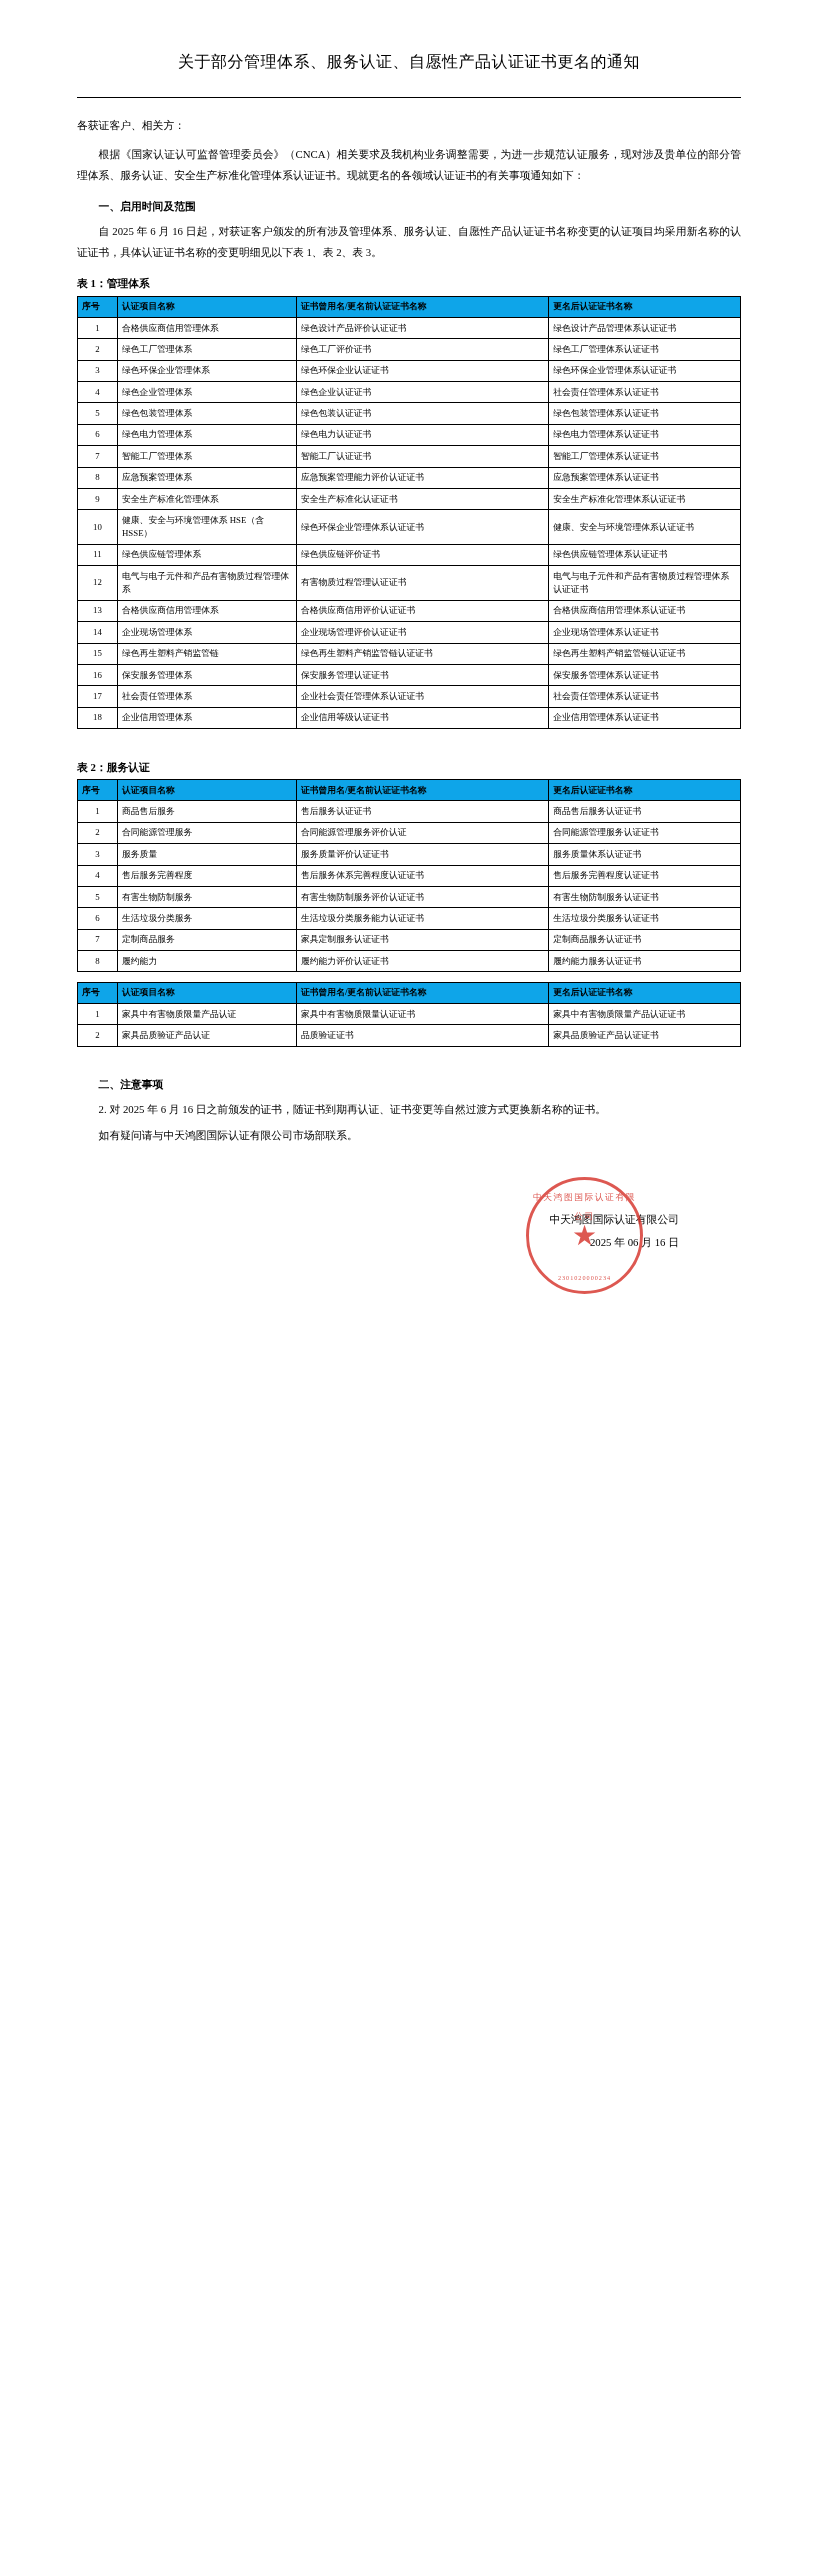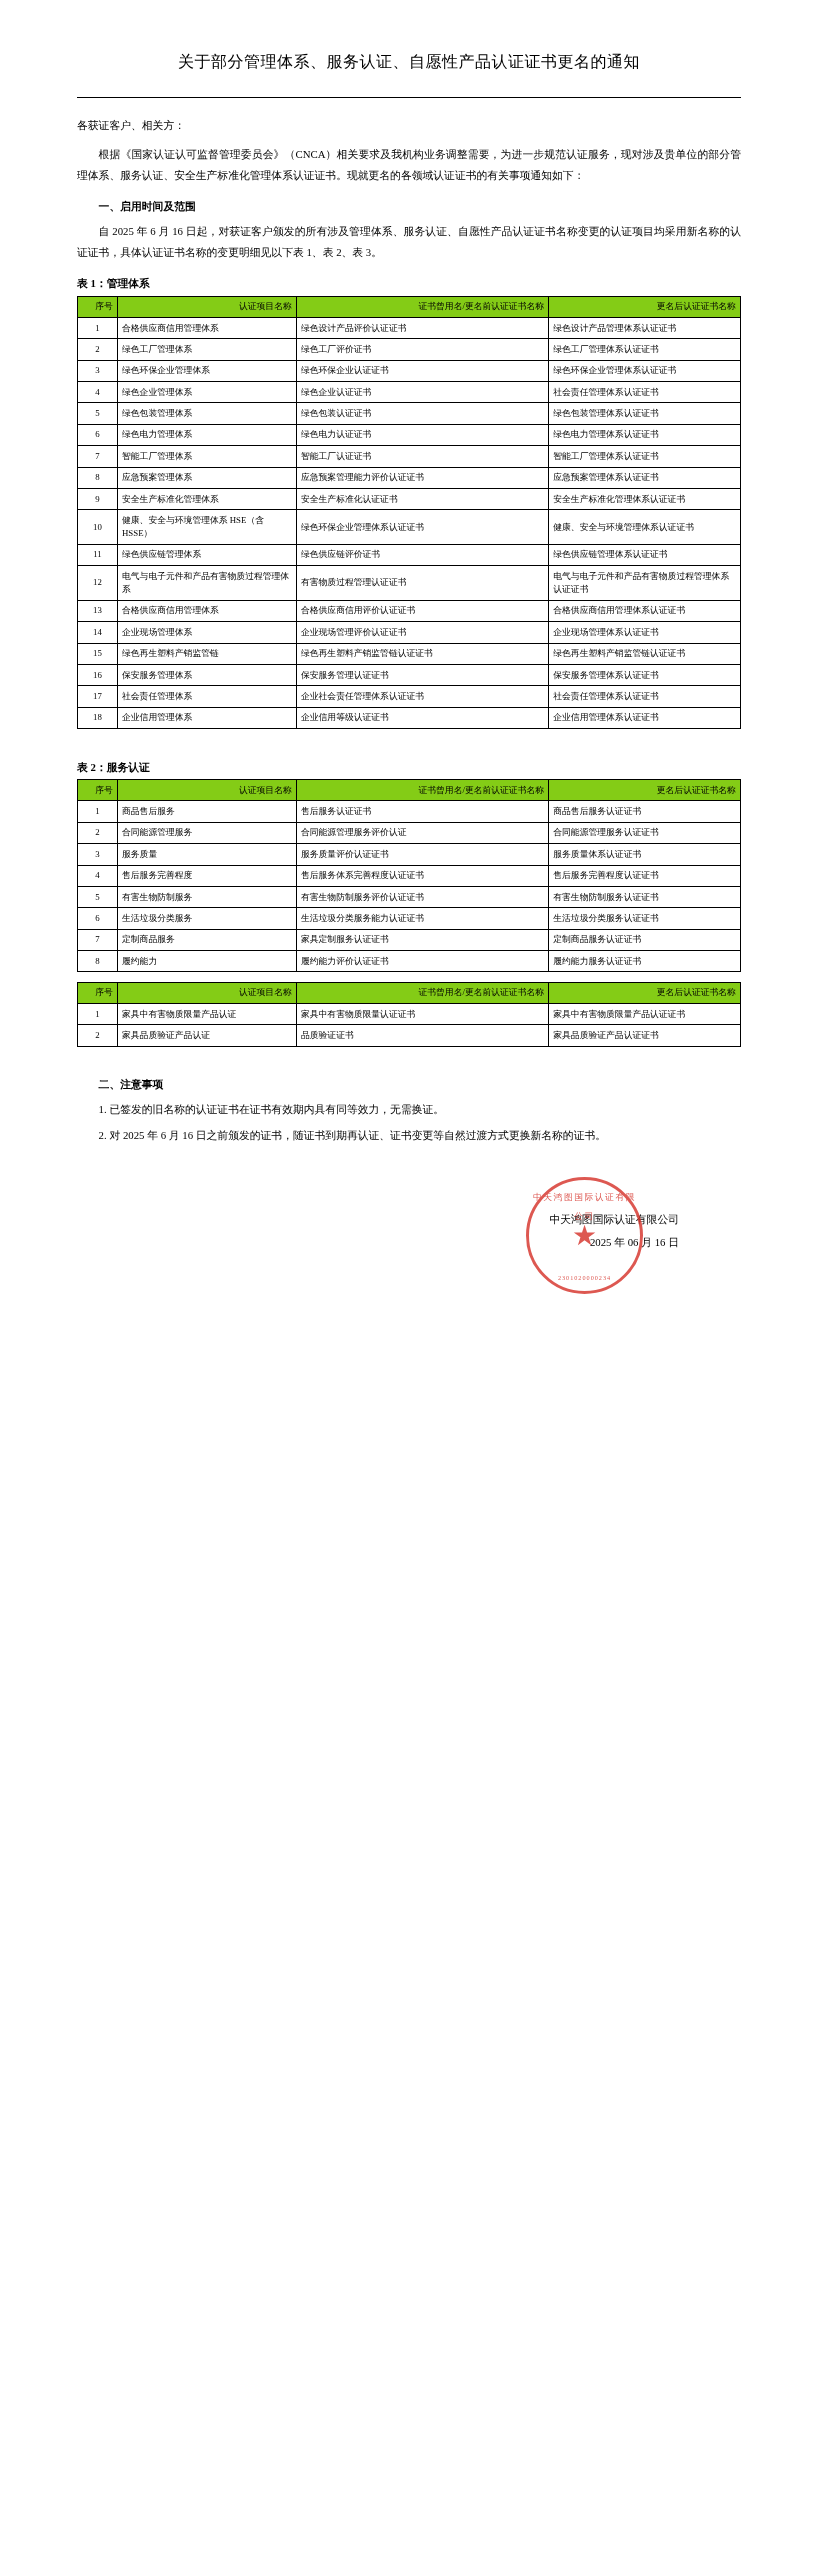--- a/index.html
+++ b/index.html
@@ -53,23 +53,23 @@
     font-size:8.8px;
     line-height:1.5;
     table-layout:fixed;
   }
   table.doc-table th, table.doc-table td {
     border:0.5px solid #000;
     padding:3.6px 4.1px;
     vertical-align:middle;
   }
   table.doc-table th {
-    text-align:right;
-    font-weight:normal;
-    background:#84cc16;
+    text-align:left;
+    font-weight:bold;
+    background:#0ea5e9;
   }
   td.col-idx { text-align:center; width:27px; }
   .note-list {
     font-size:10.8px;
     line-height:1.95;
     margin:5.2px 0 0 0;
   }
   .note-list p { margin:0 0 5.2px 0; text-indent:2em; }
   .sign-block {
     margin-top:62px;
@@ -361,22 +361,22 @@
           <td>品质验证证书</td>
           <td>家具品质验证产品认证证书</td>
         </tr>
     </tbody>
   </table>
 
   <div class="spacer-md"></div>
 
   <div class="section-head">二、注意事项</div>
   <div class="note-list">
-    <p>1. 已签发的旧名称的认证证书在证书有效期内具有同等效力，无需换证。</p>
     <p>2. 对 2025 年 6 月 16 日之前颁发的证书，随证书到期再认证、证书变更等自然过渡方式更换新名称的证书。</p>
+    <p>如有疑问请与中天鸿图国际认证有限公司市场部联系。</p>
   </div>
 
   <div class="sign-block">
     <div class="seal">
       <span class="arc-top">中天鸿图国际认证有限公司</span>
       <span class="star">★</span>
       <span class="arc-bottom">2301020000234</span>
     </div>
     <span class="line">中天鸿图国际认证有限公司</span>
     <span class="line">2025 年 06 月 16 日</span>

